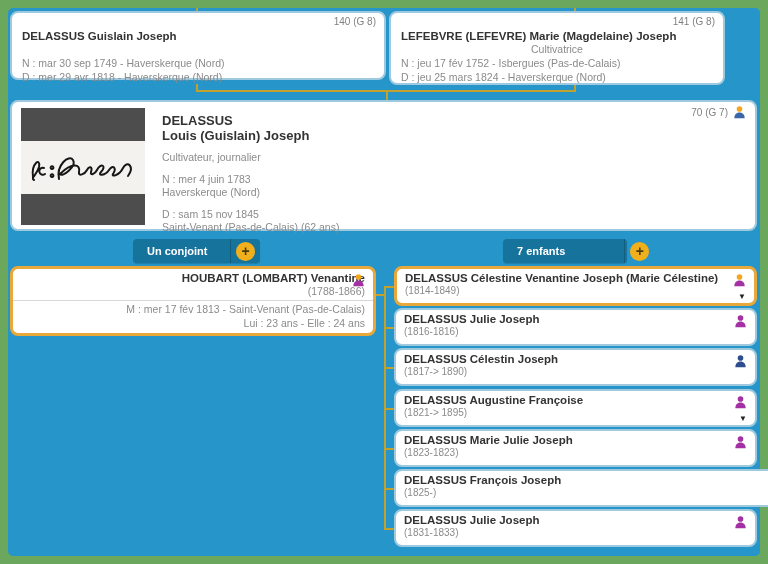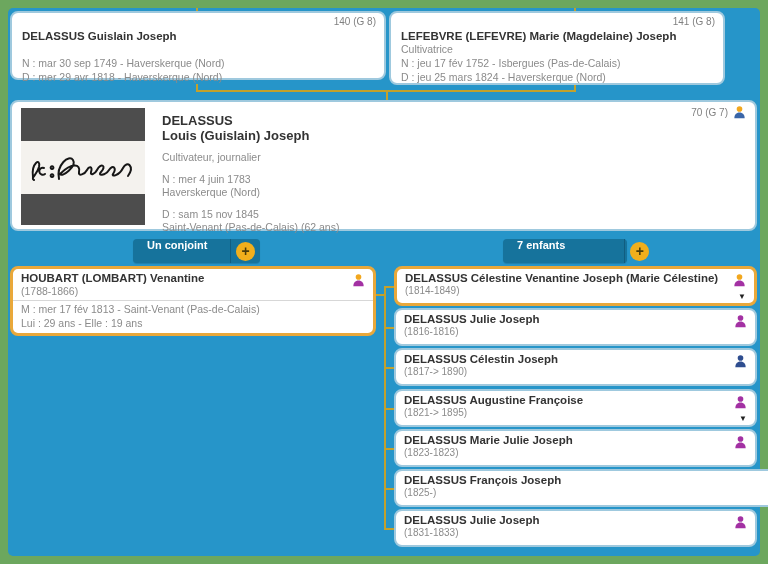--- a/index.html
+++ b/index.html
@@ -28,21 +28,21 @@
   .ref{
     position:absolute;top:3px;right:8px;
     font-size:10px;color:#808080;
     display:flex;align-items:center;gap:4px;
   }
   .pname{font-size:11.5px;font-weight:bold;color:#333;
     white-space:nowrap;overflow:hidden;}
   .gtxt{font-size:10.5px;color:#8b8b8b;line-height:14px;white-space:nowrap;}
   
   .parent-card{padding:17px 10px 3px 10px;}
-  .parent-card .occ{min-height:14px;}
+  .parent-card .occ{min-height:14px;text-align:center;}
   
   .picon{width:15px;height:15px;display:block;}
   .icon-male .head,.icon-male .body{fill:#2e4d8f;}
   .icon-female .head,.icon-female .body{fill:#a331a3;}
   .icon-sosa-male .head{fill:#f2a71e;} .icon-sosa-male .body{fill:#3a66a8;}
   .icon-sosa-female .head{fill:#f2a71e;} .icon-sosa-female .body{fill:#a331a3;}
   
   .main-card{padding:0;}
   .sig{
     position:absolute;left:9px;top:6px;width:124px;height:117px;
@@ -52,38 +52,38 @@
     position:absolute;left:0;right:0;top:33px;height:53px;background:#f4f2ee;
     display:flex;align-items:center;justify-content:center;
   }
   .main-text{position:absolute;left:150px;top:11px;}
   .main-name{font-size:13px;font-weight:bold;color:#333;line-height:15px;}
   .main-text .gtxt{line-height:13px;}
   .sp8{height:8px;} .sp9{height:9px;}
   
   .btn{
     position:absolute;height:24px;background:#16739c;border-radius:4px;
-    display:flex;cursor:pointer;
+    display:flex;align-items:center;cursor:pointer;
     box-shadow:0 1px 1px rgba(0,0,0,0.15);
   }
   .btn-label{
     color:#fff;font-size:11px;font-weight:bold;
     padding:0 14px;flex:1;white-space:nowrap;
   }
   .btn-plus-wrap{
     border-left:1px solid #115d80;height:24px;
     display:flex;align-items:center;padding:0 5px;
   }
   .btn-plus{
     width:19px;height:19px;border-radius:50%;background:#f1af1c;
     color:#4a3c0a;font-size:14px;font-weight:bold;line-height:19px;
     text-align:center;
   }
   
-  .spouse-card{padding:3px 8px;}
+  .spouse-card{padding:3px 8px;text-align:right;}
   .divider{height:0;border-top:1px solid #d7d7d7;margin:2px -8px 1px -8px;}
   
   .child-card{padding:3px 8px;}
   .child-card .years{font-size:10px;color:#8b8b8b;line-height:13px;}
   .cicon{position:absolute;right:7px;top:4px;}
   .expand{
     position:absolute;right:8px;bottom:1px;
     font-size:8px;color:#222;cursor:pointer;line-height:10px;
   }
 </style>
@@ -173,21 +173,21 @@
 
     <div class="card hl spouse-card" style="left:2px;top:258px;width:366px;height:70px;">
       <svg class="picon icon-sosa-female cicon" viewBox="0 0 16 16">
           <circle class="head" cx="8" cy="4.2" r="3"></circle>
           <path class="body" d="M8 8 C4.5 8 2.5 10.5 2.5 14 L13.5 14 C13.5 10.5 11.5 8 8 8 Z"></path>
         </svg>
       <div class="pname">HOUBART (LOMBART) Venantine</div>
       <div class="gtxt">(1788-1866)</div>
       <div class="divider"></div>
       <div class="gtxt">M : mer 17 fév 1813 - Saint-Venant (Pas-de-Calais)</div>
-      <div class="gtxt">Lui : 29 ans - Elle : 19 ans</div>
+      <div class="gtxt">Lui : 23 ans - Elle : 24 ans</div>
     </div>
 
     <div class="card hl child-card" style="left:386px;top:258px;width:363px;height:40px;">
       <svg class="picon icon-sosa-female cicon" viewBox="0 0 16 16">
           <circle class="head" cx="8" cy="4.2" r="3"></circle>
           <path class="body" d="M8 8 C4.5 8 2.5 10.5 2.5 14 L13.5 14 C13.5 10.5 11.5 8 8 8 Z"></path>
         </svg>
       <div class="pname">DELASSUS Célestine Venantine Joseph (Marie Célestine)</div>
       <div class="years">(1814-1849)</div>
       <div class="expand">▼</div>

